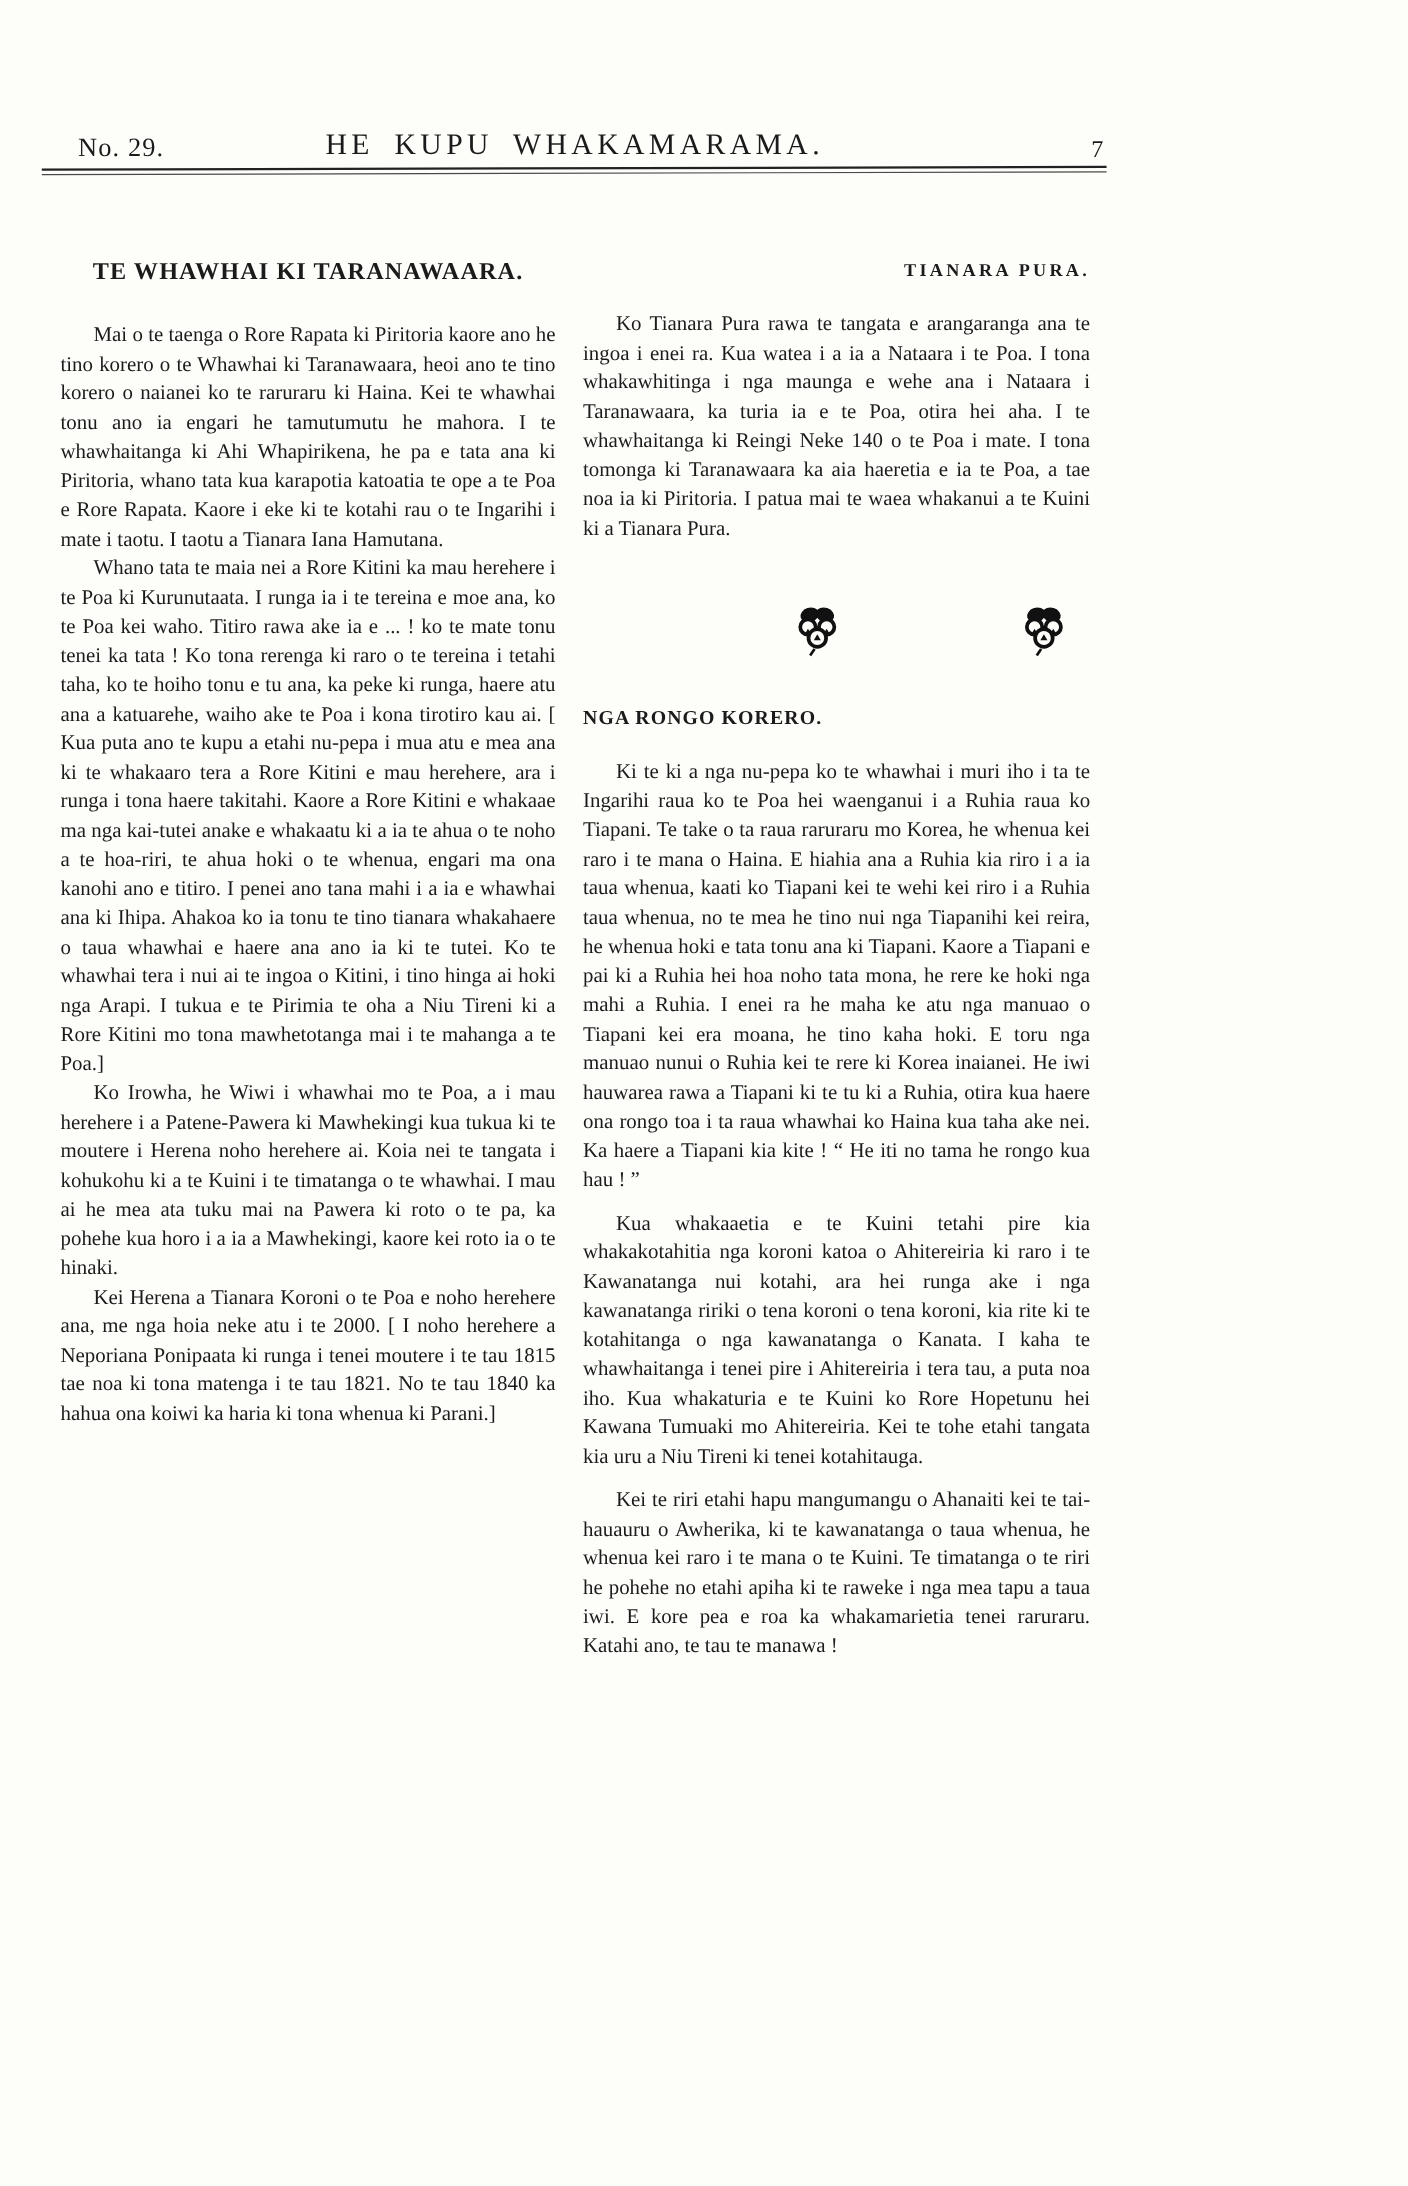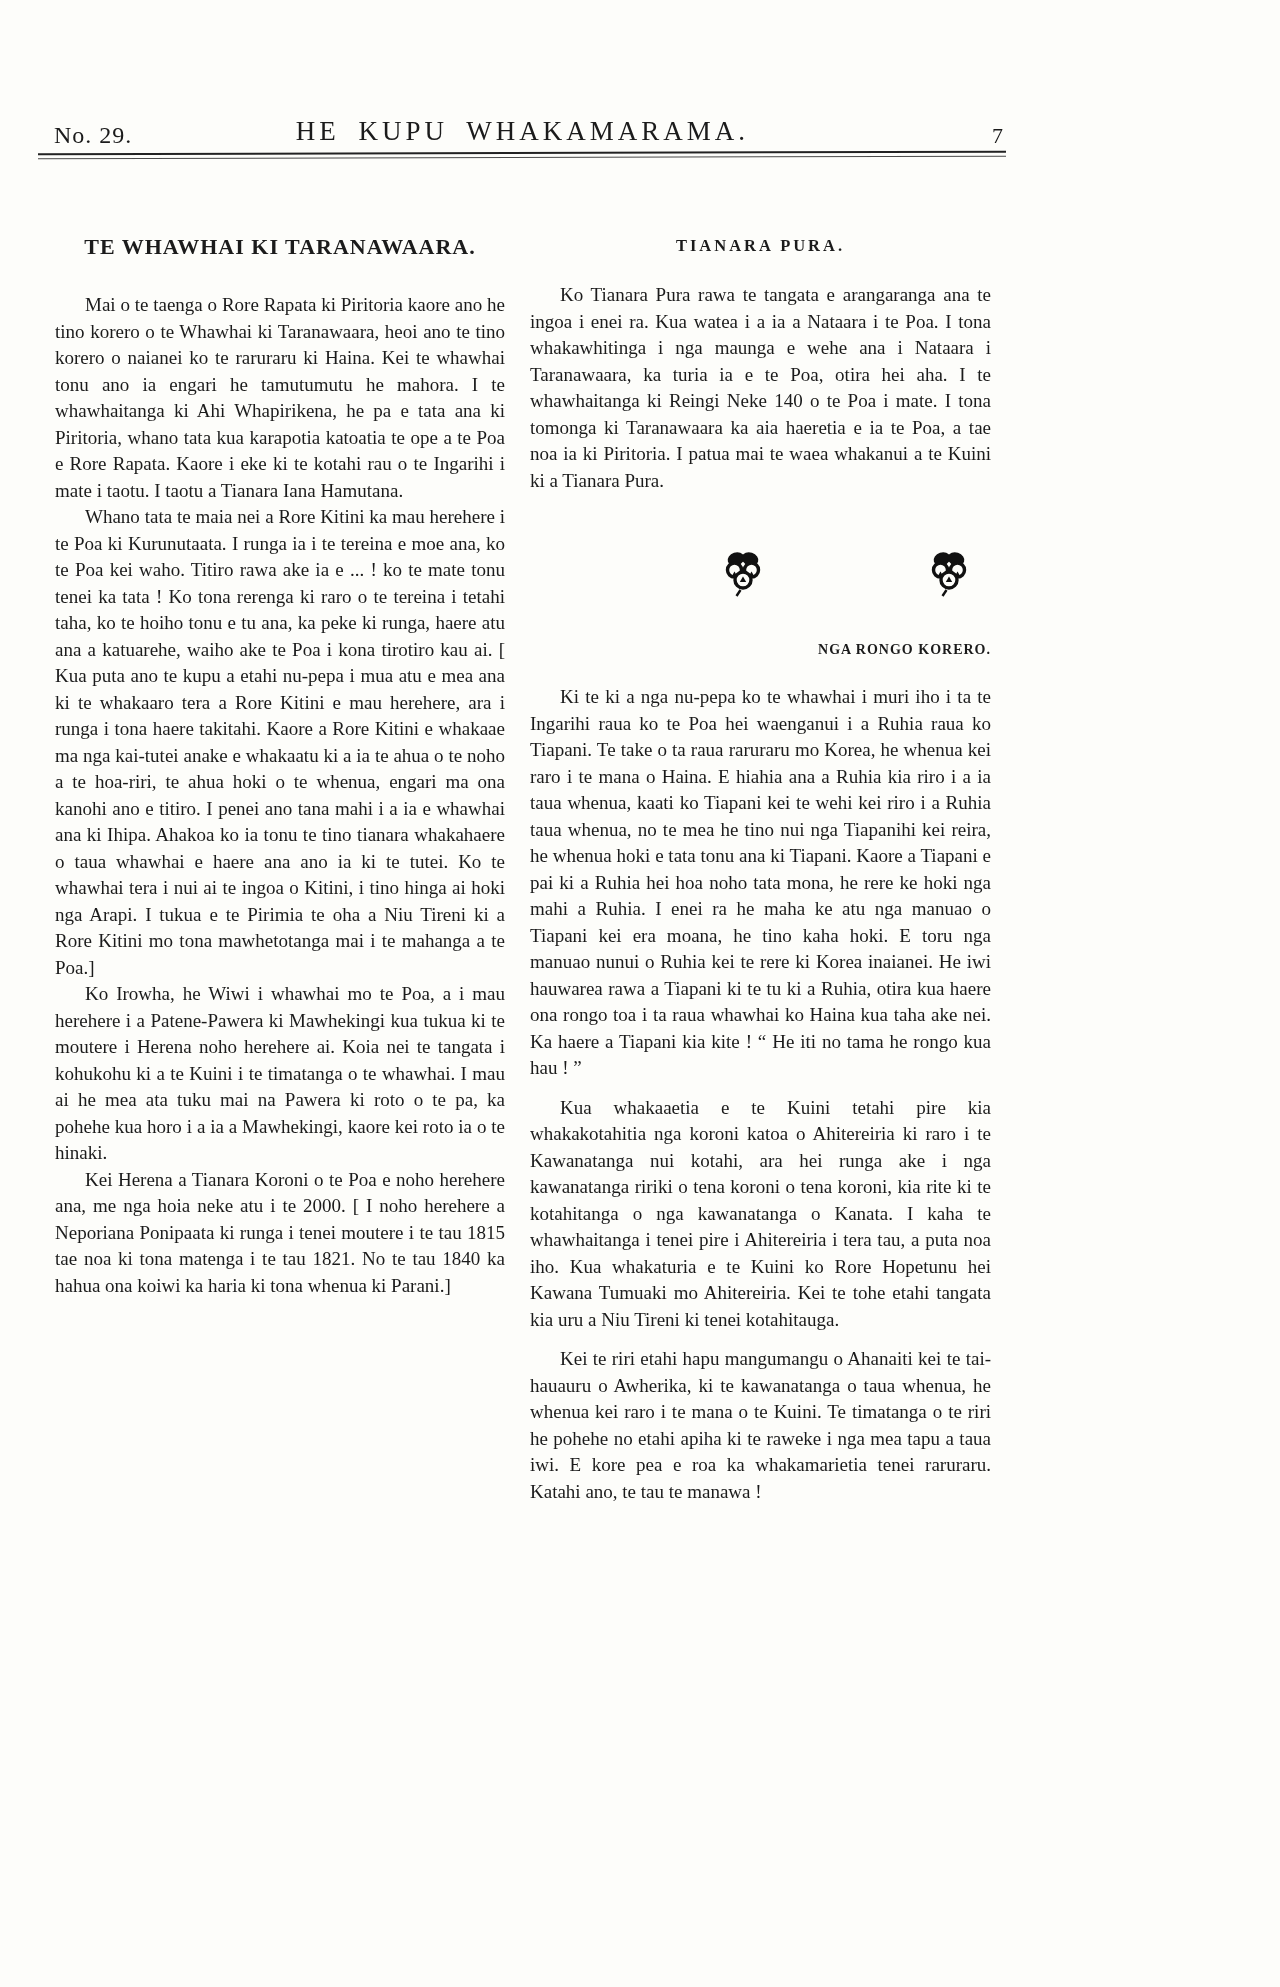--- a/index.html
+++ b/index.html
@@ -19,21 +19,21 @@
   
   .header {
     position: absolute;
     top: 116px;
     left: 40px;
     width: 965px;
     height: 40px;
   }
   .issue-number {
     position: absolute;
-    left: 14px;
+    left: 31px;
     top: 6px;
     font-size: 24px;
     letter-spacing: 1px;
   }
   .masthead {
     position: absolute;
     left: 0;
     right: 0;
     top: 0;
     text-align: center;
@@ -74,28 +74,28 @@
   .head-large {
     font-size: 22px;
     font-weight: bold;
     text-align: center;
     letter-spacing: 1px;
     margin: 6px 0 32px 0;
   }
   .head-small {
     font-size: 16.5px;
     font-weight: bold;
-    text-align: center;
+    text-align: right;
     letter-spacing: 3px;
     margin: 8px 0 26px 0;
   }
   .head-mid {
-    font-size: 14px;
+    font-size: 18px;
     font-weight: bold;
-    text-align: right;
+    text-align: left;
     letter-spacing: 1px;
     margin: 0 0 26px 0;
   }
   p.body {
     font-size: 19px;
     line-height: 26.5px;
     text-align: justify;
     text-indent: 30px;
     margin: 0;
   }

